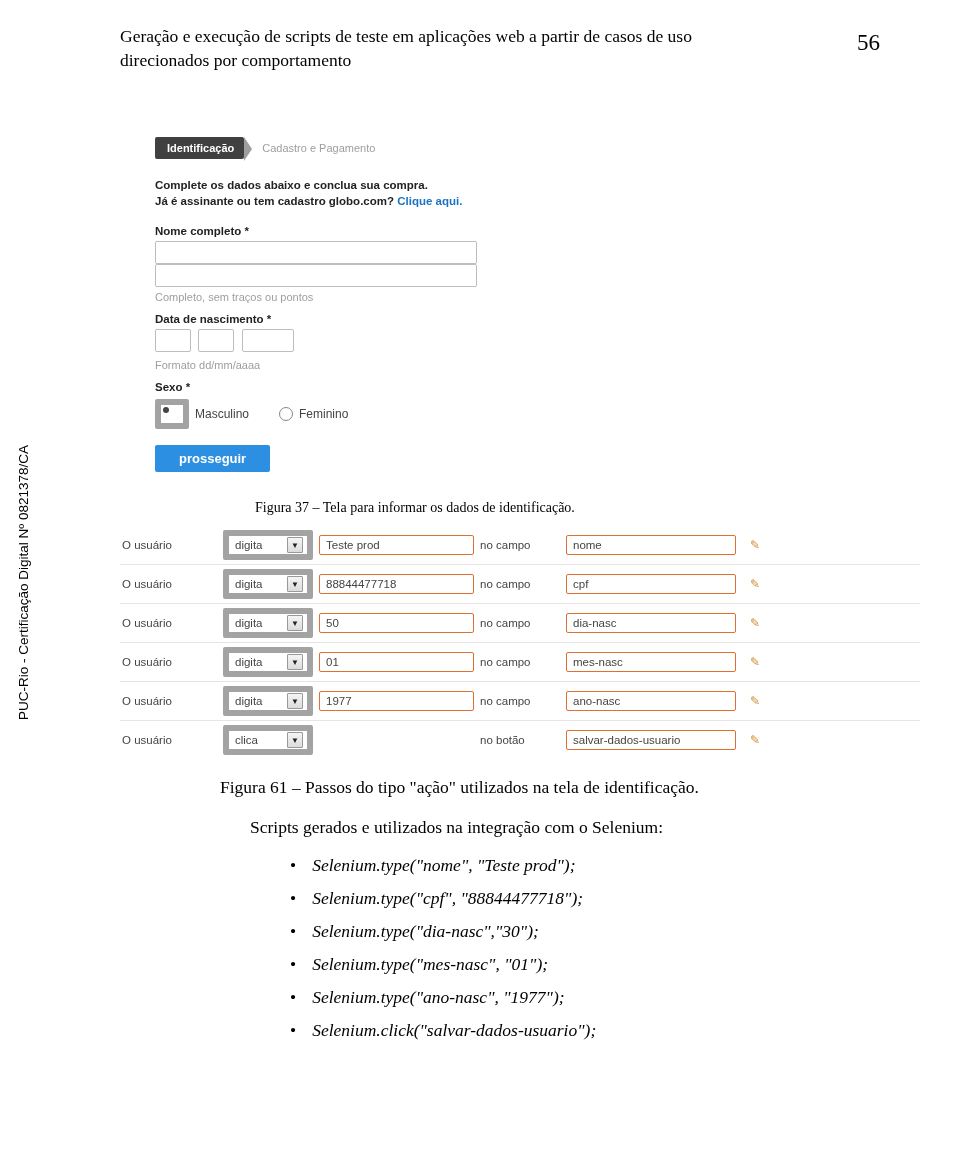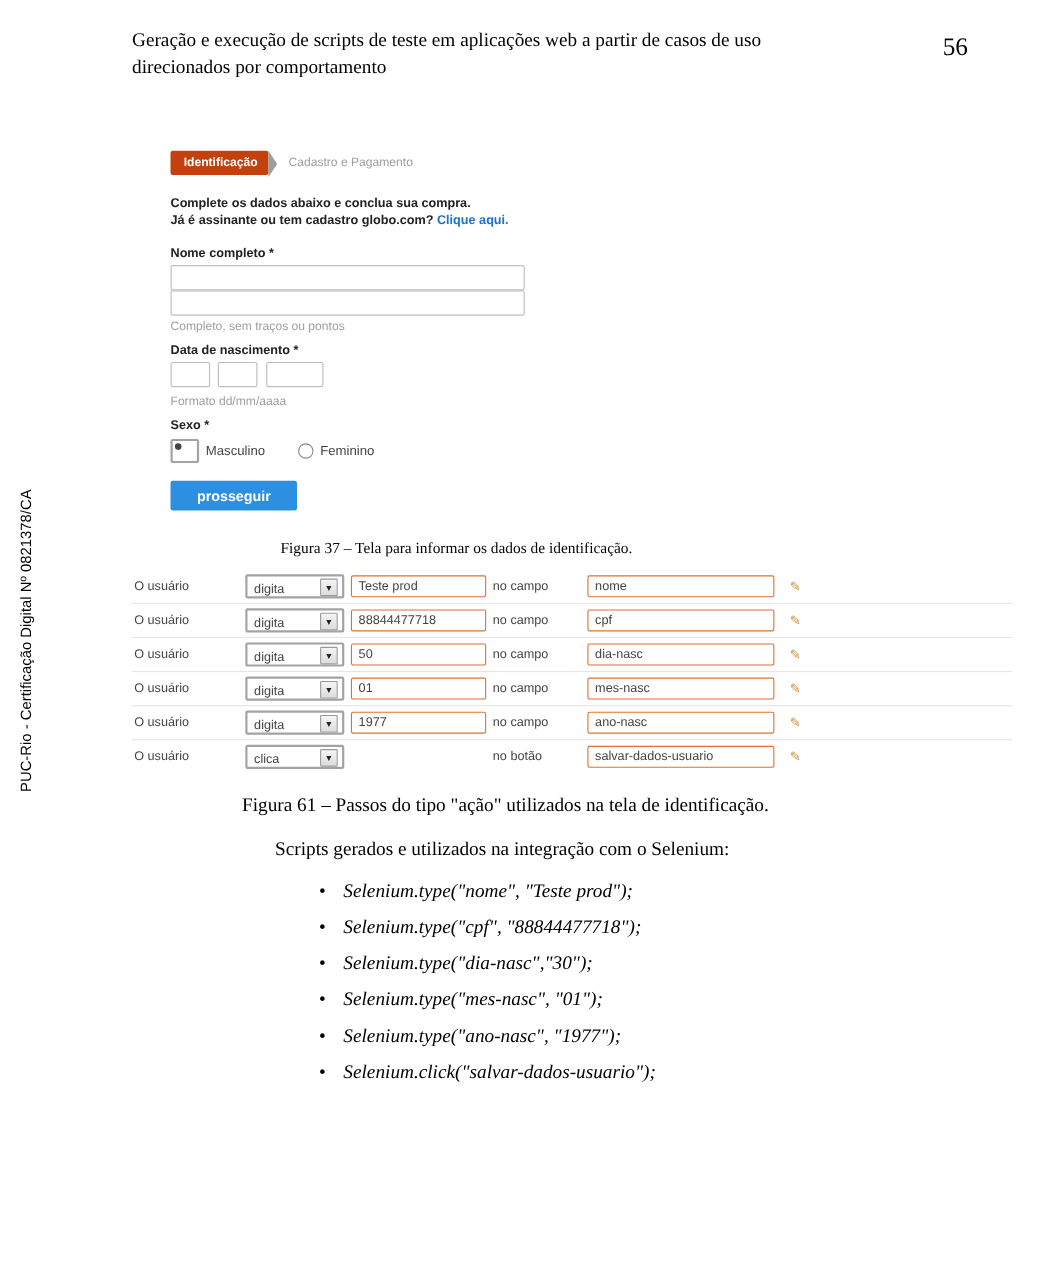--- a/index.html
+++ b/index.html
@@ -30,21 +30,21 @@
   }
   .sans{font-family:Arial,Helvetica,sans-serif;font-size:12px;color:#333}
   .bc{
     background:#fff;
     display:flex;
     align-items:center;
     gap:0;
     margin-bottom:18px;
   }
   .bc .step1{
-    background:#c2410c;color:#fff;font-weight:bold;font-size:11px;
+    background:#404040;color:#fff;font-weight:bold;font-size:11px;
     padding:5px 10px 5px 12px;border-radius:2px;
     position:relative;
   }
   .bc .step1:after{
     content:"";position:absolute;right:-8px;top:0;width:0;height:0;
     border-left:8px solid #9e9e9e;border-top:12px solid transparent;border-bottom:12px solid transparent;
   }
   .bc .step2{
     color:#9e9e9e;font-size:11px;padding:5px 10px 5px 18px;
   }
@@ -77,26 +77,26 @@
   }
   
   .steps{
     margin:10px 0 0 0;font-family:Arial,Helvetica,sans-serif;font-size:11.5px;color:#444;
     width:800px;
   }
   .steps .row{display:flex;align-items:center;gap:6px;padding:4px 2px;border-bottom:1px solid #e5e5e5}
   .steps .row:last-child{border-bottom:none}
   .c1{width:95px}
   .c2{width:90px}
-  .c3{width:123px}
+  .c3{width:155px}
   .c4{width:80px}
   .c5{width:170px}
   .c6{width:18px;text-align:right}
   .sel{
-    border:2px solid #a3a3a3;border-radius:2px;background:#fff;height:18px;display:flex;align-items:flex-end;justify-content:space-between;padding:0 4px 0 6px;
+    border:6px solid #a3a3a3;border-radius:2px;background:#fff;height:18px;display:flex;align-items:center;justify-content:space-between;padding:0 4px 0 6px;
   }
   .sel .arrw{
     width:14px;height:14px;background:linear-gradient(#f5f5f5,#dcdcdc);border:1px solid #999;border-radius:1px;
     display:flex;align-items:center;justify-content:center;font-size:8px;color:#222;
   }
   .bx{
     border:1px solid #e07030;border-radius:2px;background:#fff;height:18px;display:flex;align-items:center;padding:0 6px;
   }
   .pencil{color:#d18a2a;font-size:12px}
   

